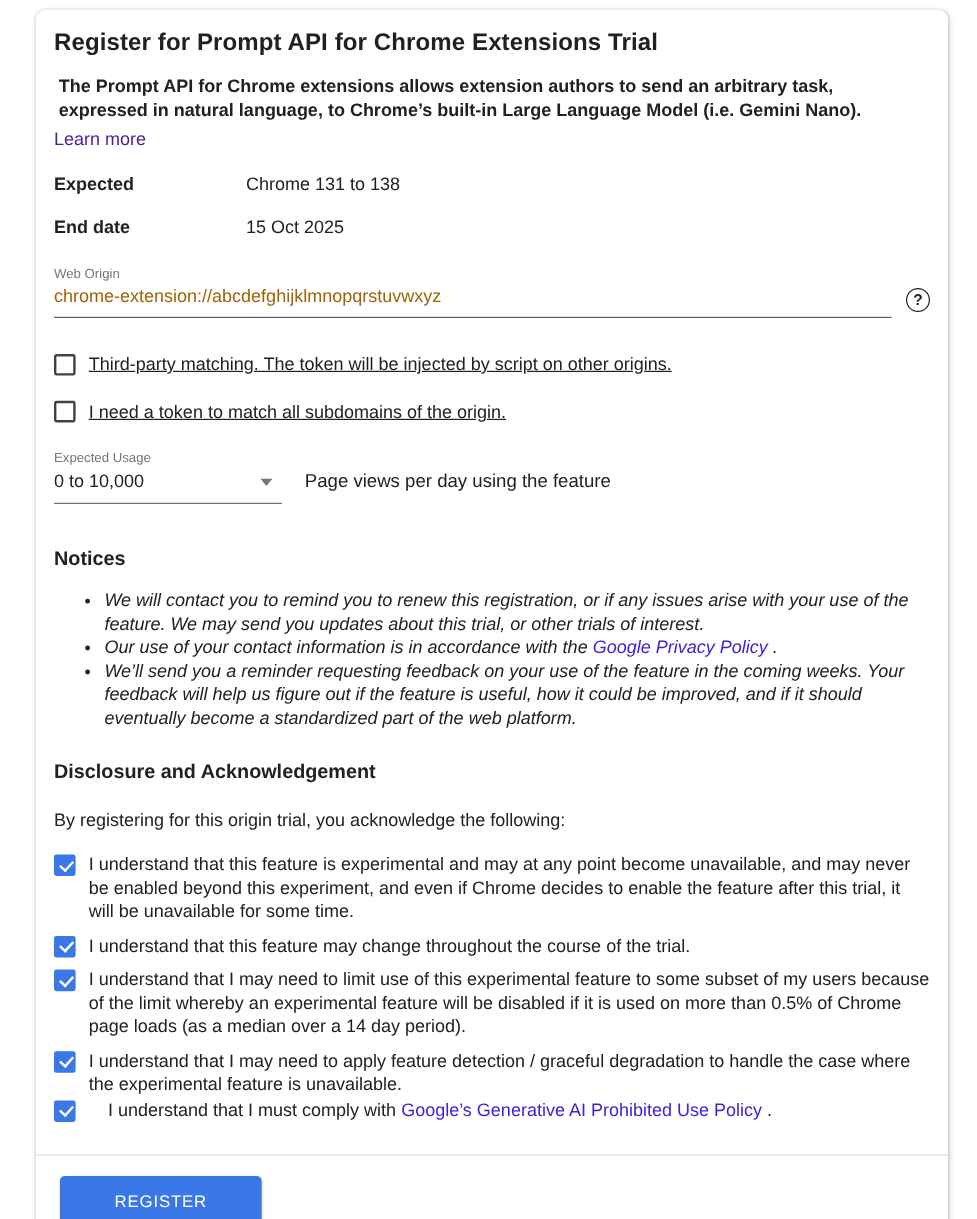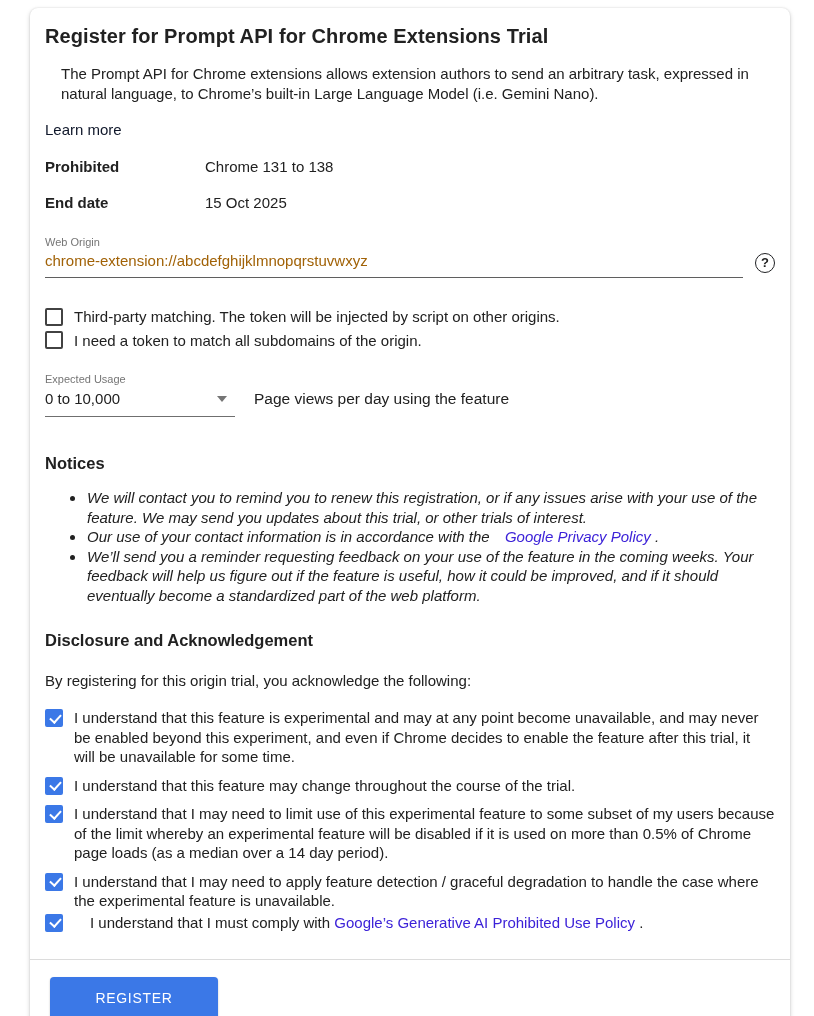--- a/index.html
+++ b/index.html
@@ -23,21 +23,22 @@
 
   .page-title {
     font-size: 20px;
     font-weight: bold;
     margin: 0 0 15px 0;
     letter-spacing: 0.1px;
   }
   .intro-text {
     font-size: 15px;
     line-height: 19.5px;
-    margin: 16px;
+    margin: 4px;
+    font-weight: bold;
   }
   .learn-more {
     display: inline-block;
     font-size: 15px;
     margin-top: 2px;
     text-decoration: none;
     cursor: pointer;
   }
 
   .detail-row { display: flex; margin-top: 19px; font-size: 15px; }
@@ -68,41 +69,41 @@
     display: flex; align-items: center; justify-content: center;
     font-size: 13px; font-weight: bold;
     margin-left: 12px;
     flex-shrink: 0;
     margin-bottom: 2px;
     cursor: pointer;
   }
 
   .check-row { display: flex; align-items: center; }
   .check-row.first { margin-top: 29px; }
-  .check-row + .check-row { margin-top: 4px; }
+  .check-row + .check-row { margin-top: 20px; }
   .checkbox {
     width: 18px; height: 18px;
     border: 2px solid #424242;
     border-radius: 2px;
     background: #fff;
     flex-shrink: 0;
     position: relative;
     cursor: pointer;
   }
   .checkbox.checked { background: #3b78e7; border-color: #3b78e7; }
   .checkbox.checked::after {
     content: "";
     position: absolute;
     left: 4.5px; top: 0.5px;
     width: 5px; height: 9px;
     border: solid #ffffff;
     border-width: 0 2px 2px 0;
     transform: rotate(42deg);
   }
-  .check-label { margin-left: 11px; font-size: 15px; line-height: 19.5px; }
+  .check-label { margin-left: 11px; font-size: 15px; line-height: 19.5px; text-decoration: underline; }
 
   .eu-block { margin-top: 23px; }
   .eu-row { display: flex; align-items: center; margin-top: 1px; }
   .eu-select {
     width: 190px;
     display: flex; align-items: center; justify-content: space-between;
     border-bottom: 1px solid #6f6f6f;
     padding: 4px 0 9px 0;
     font-size: 15px;
     cursor: pointer;
@@ -171,24 +172,24 @@
 </style>
 </head>
 <body>
 
 <div class="card">
   <div class="form-area">
 
     <h1 class="page-title">Register for Prompt API for Chrome Extensions Trial</h1>
 
     <p class="intro-text">The Prompt API for Chrome extensions allows extension authors to send an arbitrary task, expressed in natural language, to Chrome’s built-in Large Language Model (i.e. Gemini Nano).</p>
-    <a class="learn-more link" style="color: #0f172a;">Learn more</a>
+    <a class="learn-more link" style="color: #4c1d95;">Learn more</a>
 
     <div class="detail-row">
-      <div class="detail-label">Prohibited</div>
+      <div class="detail-label">Expected</div>
       <div class="detail-value">Chrome 131 to 138</div>
     </div>
     <div class="detail-row">
       <div class="detail-label">End date</div>
       <div class="detail-value">15 Oct 2025</div>
     </div>
 
     <div class="field-label">Web Origin</div>
     <div class="origin-row">
       <input class="origin-input" type="text" value="chrome-extension://abcdefghijklmnopqrstuvwxyz" style="">
@@ -214,21 +215,21 @@
         <span class="eu-hint">Page views per day using the feature</span>
       </div>
     </div>
 
     <h2 class="section-heading notices-heading">Notices</h2>
     <ul class="notices-list">
       <li>
         <span>We will contact you to remind you to renew this registration, or if any issues arise with your use of the feature. We may send you updates about this trial, or other trials of interest.</span>
       </li>
       <li>
-        <span>Our use of your contact information is in accordance with the </span><a class="link" style="color: rgb(60, 34, 216); margin-left: 11px;">Google Privacy Policy</a><span> .</span>
+        <span>Our use of your contact information is in accordance with the </span><a class="link" style="color: rgb(60, 34, 216);">Google Privacy Policy</a><span> .</span>
       </li>
       <li>
         <span>We’ll send you a reminder requesting feedback on your use of the feature in the coming weeks. Your feedback will help us figure out if the feature is useful, how it could be improved, and if it should eventually become a standardized part of the web platform.</span>
       </li>
     </ul>
 
     <h2 class="section-heading disclosure-heading">Disclosure and Acknowledgement</h2>
     <p class="disclosure-intro">By registering for this origin trial, you acknowledge the following:</p>
 
     <div class="ack-list">

